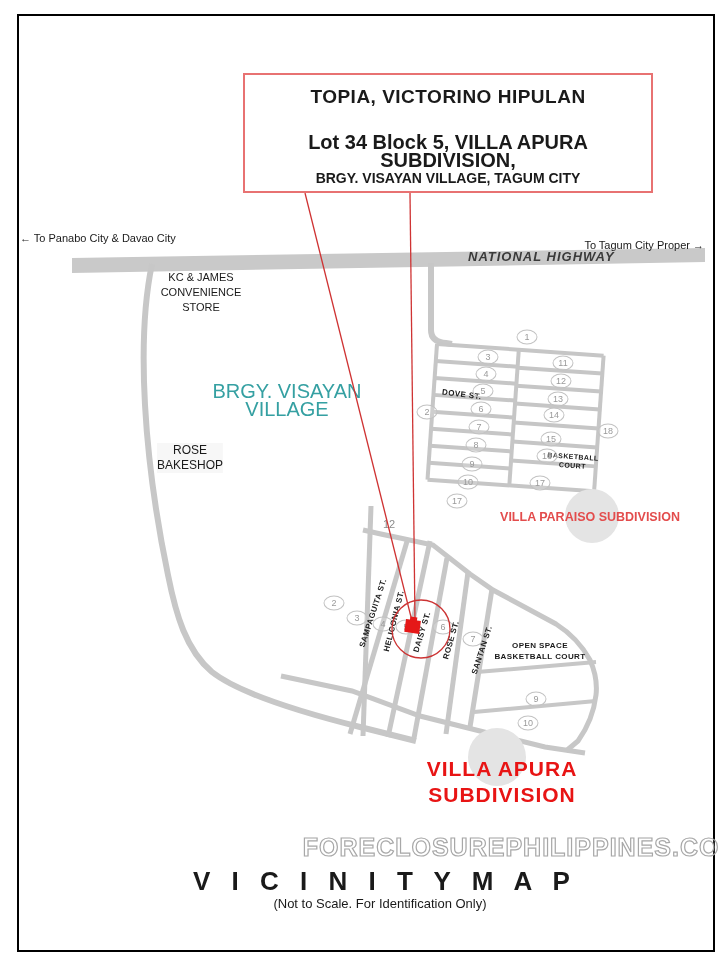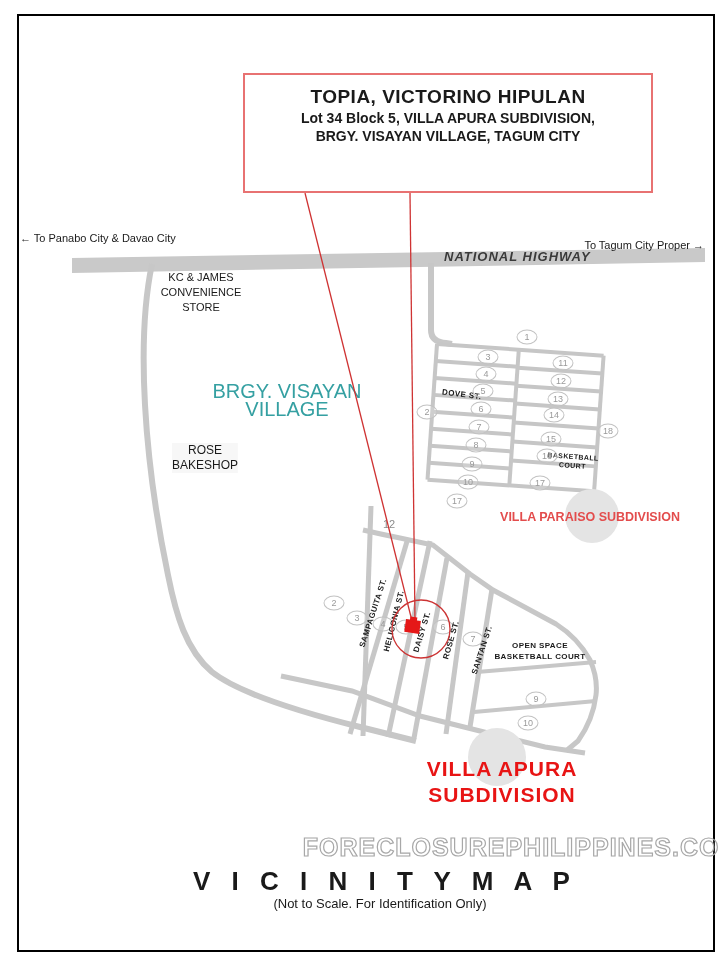--- a/index.html
+++ b/index.html
@@ -8,28 +8,28 @@
   #frame{position:absolute;left:17px;top:14px;width:694px;height:934px;border:2px solid #000;}
   svg{position:absolute;left:0;top:0;}
   .abs{position:absolute;}
   .ctr{transform:translateX(-50%);text-align:center;white-space:nowrap;}
 
   
   #title-box{position:absolute;left:243px;top:73px;width:410px;height:120px;
              border:2px solid #e87272;background:#fff;text-align:center;box-sizing:border-box;}
   .tb1{font-size:19px;font-weight:bold;margin-top:11px;letter-spacing:.5px;}
   .tb2{font-size:14px;font-weight:bold;margin-top:9px;}
-  .tb3{font-size:14px;font-weight:bold;margin-top:1px;line-height:18px;}
+  .tb3{font-size:20px;font-weight:bold;margin-top:25px;line-height:18px;}
   .tb4{font-size:14px;font-weight:bold;line-height:18px;}
 
   .small-label{font-size:11px;white-space:nowrap;}
   #hwy-label{font-size:13px;font-style:italic;font-weight:bold;color:#3a3a3a;letter-spacing:1px;white-space:nowrap;}
   .lmk{font-size:11px;line-height:15px;text-align:center;white-space:nowrap;}
   #brgy{color:#35a0a2;font-size:20px;line-height:18px;text-align:center;white-space:nowrap;}
-  #rose-bakeshop{font-size:12px;line-height:15px;background:rgba(0,0,0,0.03);margin-left:15px;}
+  #rose-bakeshop{font-size:12px;line-height:15px;background:rgba(0,0,0,0.03);}
 
   .tiny{font-size:8px;letter-spacing:.4px;font-weight:bold;white-space:nowrap;text-align:center;}
   #dove{transform:rotate(7deg);}
   #bball-paraiso{font-size:7px;line-height:9px;transform:rotate(4deg);}
   #open-space{font-size:8px;line-height:11px;}
 
   #paraiso-name{color:#e34c4c;font-size:12.5px;font-weight:bold;white-space:nowrap;}
   #apura-name{color:#e81414;font-size:21px;font-weight:bold;line-height:26px;
               letter-spacing:1px;text-align:center;white-space:nowrap;}
 
@@ -92,21 +92,21 @@
       <path d="M477,672 L596,662" stroke-width="4"></path>
       <path d="M474,712 L596,701" stroke-width="4"></path>
     </g>
 
     <circle cx="592" cy="516" r="27" fill="#e4e4e4"></circle>
     <circle cx="497" cy="757" r="29" fill="#e4e4e4"></circle>
   </svg>
 
   <div class="abs small-label" style="left:20px;top:232px;">← To Panabo City &amp; Davao City</div>
   <div class="abs small-label" style="right:16px;top:239px;">To Tagum City Proper →</div>
-  <div class="abs" id="hwy-label" style="left:444px;top:249px;text-align:center;">NATIONAL HIGHWAY</div>
+  <div class="abs" id="hwy-label" style="left:468px;top:249px;text-align:center;">NATIONAL HIGHWAY</div>
 
   <div class="abs lmk ctr" style="left:201px;top:270px;">
     <div>KC &amp; JAMES</div>
     <div>CONVENIENCE</div>
     <div>STORE</div>
   </div>
 
   <div class="abs ctr" id="brgy" style="left:287px;top:382px;">
     <div>BRGY. VISAYAN</div>
     <div>VILLAGE</div>

